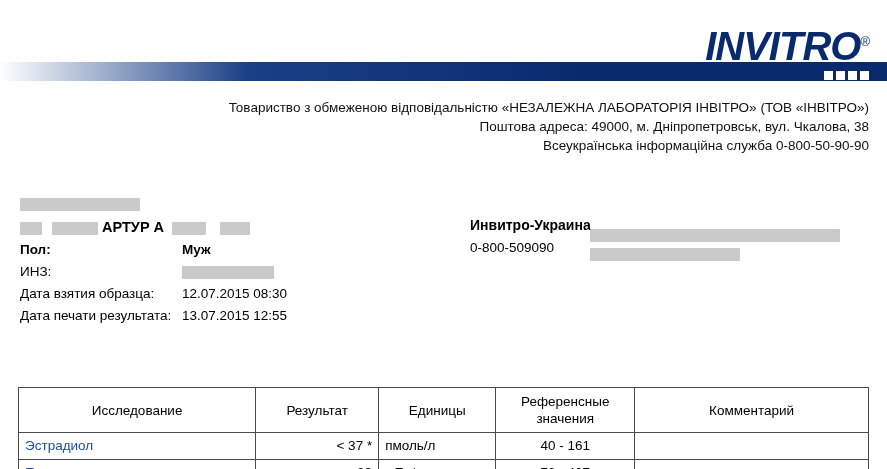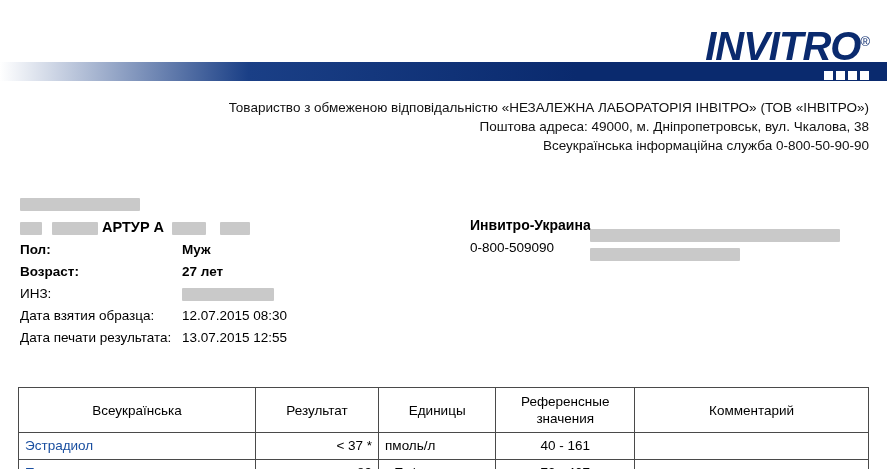--- a/index.html
+++ b/index.html
@@ -228,24 +228,20 @@
       <span class="redacted" style="width:46px;margin-left:6px;"></span>
       <span>АРТУР А</span>
       <span class="redacted" style="width:34px;margin-left:4px;"></span>
       <span class="redacted" style="width:30px;margin-left:10px;"></span>
     </div>
     <div class="p-row">
       <div class="p-label">Пол:</div>
       <div class="p-value">Муж</div>
     </div>
     <div class="p-row">
-      <div class="p-label">Возраст:</div>
-      <div class="p-value">27 лет</div>
-    </div>
-    <div class="p-row">
       <div class="p-label plain">ИНЗ:</div>
       <div class="p-value plain">
         <span class="redacted" style="width:92px;"></span>
       </div>
     </div>
     <div class="p-row">
       <div class="p-label plain">Дата взятия образца:</div>
       <div class="p-value plain">12.07.2015 08:30</div>
     </div>
     <div class="p-row">
@@ -260,21 +256,21 @@
     <div class="redact-right">
       <span class="redacted" style="width:250px;"></span>
       <span class="redacted" style="width:150px;"></span>
     </div>
   </div>
 </div>
 
 <table class="results">
   <thead>
     <tr>
-      <th class="col-test">Всеукраїнська</th>
+      <th class="col-test">Исследование</th>
       <th class="col-result">Результат</th>
       <th class="col-units">Единицы</th>
       <th class="col-ref">
         <span>Референсные</span><br>
         <span>значения</span>
       </th>
       <th class="col-comm">Комментарий</th>
     </tr>
   </thead>
   <tbody>

